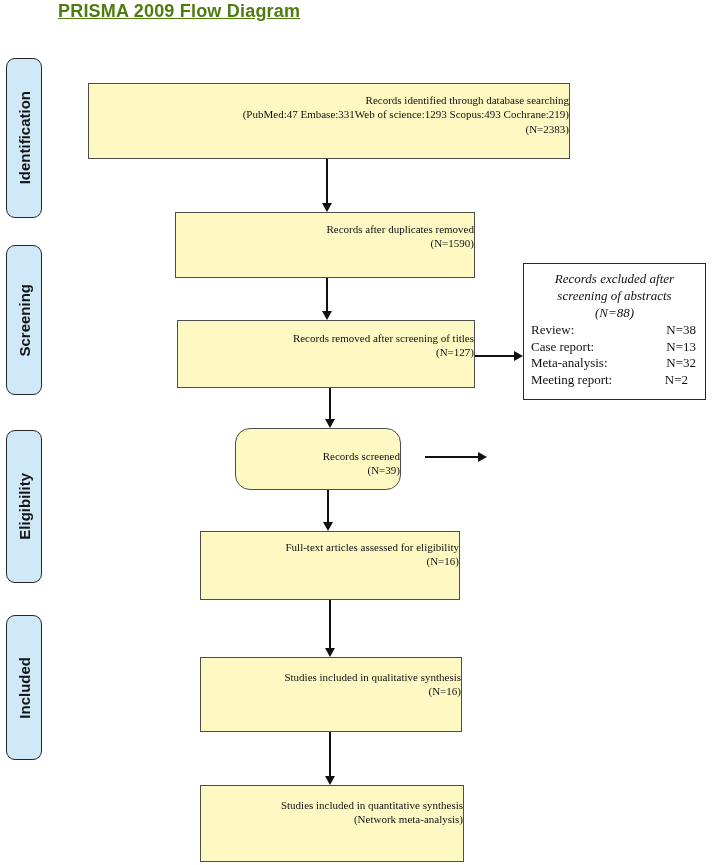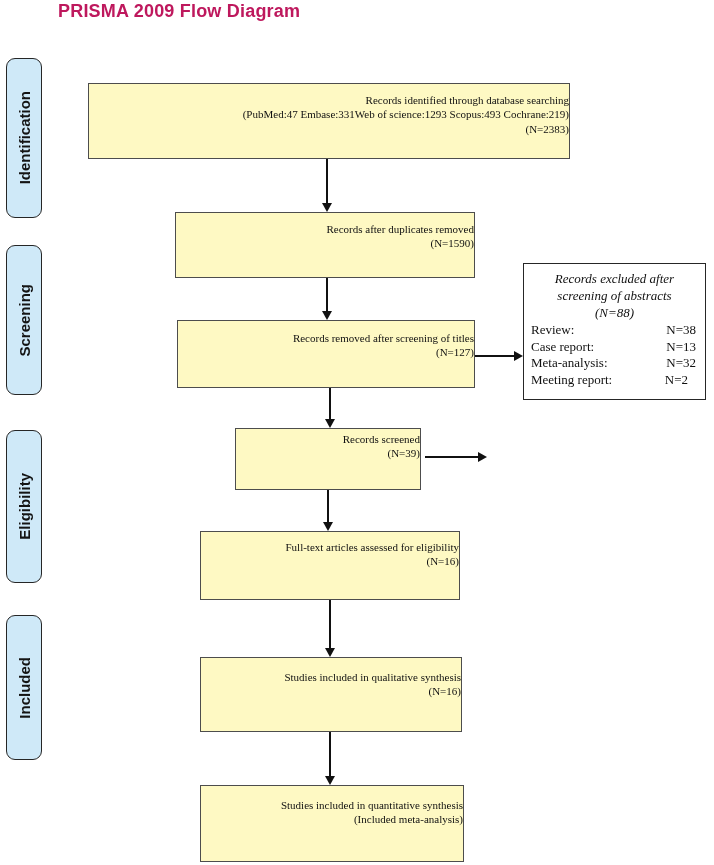--- a/index.html
+++ b/index.html
@@ -11,22 +11,23 @@
     font-family: "Liberation Serif", serif;
     color: #111111;
     overflow: hidden;
   }
   .title {
     position: absolute;
     left: 58px; top: 1px;
     font-family: "Liberation Sans", sans-serif;
     font-weight: 700;
     font-size: 18px;
-    color: #be185d;
+    color: #4d7c0f;
     letter-spacing: 0.2px;
+    text-decoration: underline;
   }
   .stage {
     position: absolute;
     left: 6px;
     width: 36px;
     background: #cfe9f8;
     border: 1.4px solid #262626;
     border-radius: 9px;
     box-sizing: border-box;
     display: flex;
@@ -127,38 +128,38 @@
   <div class="fbox" style="left:175px; top:212px; width:300px; height:66px; padding-top:9px;">
     <div>Records after duplicates removed</div>
     <div>(N=1590)</div>
   </div>
 
   <div class="fbox" style="left:177px; top:320px; width:298px; height:68px; padding-top:10px;">
     <div>Records removed after screening of titles</div>
     <div>(N=127)</div>
   </div>
 
-  <div class="fbox" style="left:235px; top:428px; width:186px; height:62px; padding-top:3px;">
+  <div class="fbox" style="left:235px; top:428px; width:166px; height:62px; padding-top:20px;border-radius:15px;">
     <div>Records screened</div>
     <div>(N=39)</div>
   </div>
 
   <div class="fbox" style="left:200px; top:531px; width:260px; height:69px; padding-top:8px;">
     <div>Full-text articles assessed for eligibility</div>
     <div>(N=16)</div>
   </div>
 
   <div class="fbox" style="left:200px; top:657px; width:262px; height:75px; padding-top:12px;">
     <div>Studies included in qualitative synthesis</div>
     <div>(N=16)</div>
   </div>
 
   <div class="fbox" style="left:200px; top:785px; width:264px; height:77px; padding-top:12px;font-family:Liberation Serif, serif;">
     <div>Studies included in quantitative synthesis</div>
-    <div>(Included meta-analysis)</div>
+    <div>(Network meta-analysis)</div>
   </div>
 
   <div class="sbox" style="left:523px; top:263px; width:183px; height:137px; padding-top:7px;">
     <div class="head">Records excluded after</div>
     <div class="head">screening of abstracts</div>
     <div class="head">(N=88)</div>
     <div class="row">
       <span>Review:</span>
       <span>N=38</span>
     </div>

